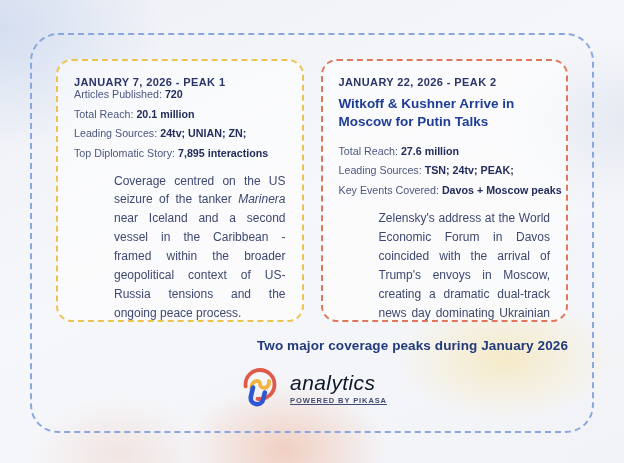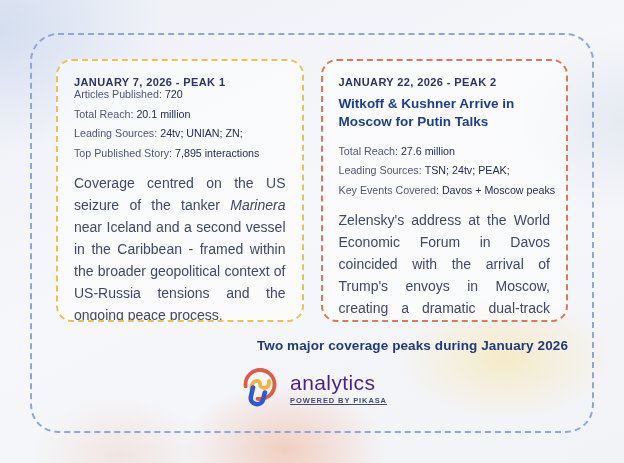--- a/index.html
+++ b/index.html
@@ -41,45 +41,46 @@
   .card-date {
     font-size: 11px; font-weight: 700; letter-spacing: 0.4px;
     color: #2b3468;
   }
   .card-title {
     font-size: 13.5px; font-weight: 700; line-height: 1.33;
     color: #1e3d96;
     margin: 7px 0 14px 0;
   }
   .stat-row { font-size: 10.7px; color: #4d577f; margin-bottom: 7.5px; white-space: nowrap; }
-  .stat-value { font-weight: 400; color: #222d5c; margin-left: 3px; }
+  .stat-value { font-weight: 700; color: #222d5c; margin-left: 3px; }
 
   .summary {
     margin-top: 13px;
-    font-size: 14px; line-height: 1.58;
+    font-size: 12px; line-height: 1.58;
     color: #3e4870;
     text-align: justify;
+    margin-left: 40px;
   }
   .summary .ital { font-style: italic; }
 
   .caption {
     margin-top: 16px;
     text-align: right;
     font-size: 13.5px; font-weight: 700;
     color: #213a7c;
     letter-spacing: 0.1px;
   }
 
   .brand-row {
     margin-top: 13px;
     display: flex; justify-content: center; align-items: center; gap: 9px;
   }
   .brand-logo { width: 44px; height: 44px; flex: 0 0 auto; }
   .brand-text { display: flex; flex-direction: column; align-items: flex-start; }
-  .brand-name { font-size: 21px; font-weight: 500; color: #4c1d95; letter-spacing: 0.4px; line-height: 1.1; }
+  .brand-name { font-size: 21px; font-weight: 500; color: #0f172a; letter-spacing: 0.4px; line-height: 1.1; font-style: italic; }
   .brand-sub { font-size: 7.5px; font-weight: 700; color: #414d74; letter-spacing: 0.9px; margin-top: 2px; text-decoration: underline; }
 </style>
 </head>
 <body>
 
 <div class="canvas">
   <div class="outer-frame">
 
     <div class="cards-row">
 
@@ -89,21 +90,21 @@
         <div class="stat-row">
           <span class="stat-label">Articles Published:</span><span class="stat-value">720</span>
         </div>
         <div class="stat-row">
           <span class="stat-label">Total Reach:</span><span class="stat-value">20.1 million</span>
         </div>
         <div class="stat-row">
           <span class="stat-label">Leading Sources:</span><span class="stat-value">24tv; UNIAN; ZN;</span>
         </div>
         <div class="stat-row">
-          <span class="stat-label">Top Published Story:</span><span class="stat-value">7,895 interactions</span>
+          <span class="stat-label">Top Diplomatic Story:</span><span class="stat-value">7,895 interactions</span>
         </div>
 
         <p class="summary"><span>Coverage centred on the US seizure of the tanker </span><span class="ital">Marinera</span><span> near Iceland and a second vessel in the Caribbean - framed within the broader geopolitical context of US-Russia tensions and the ongoing peace process.</span></p>
       </section>
 
       <section class="card peak2">
         <div class="card-date">JANUARY 22, 2026 - PEAK 2</div>
         <h2 class="card-title">Witkoff &amp; Kushner Arrive in Moscow for Putin Talks</h2>
 
         <div class="stat-row">

